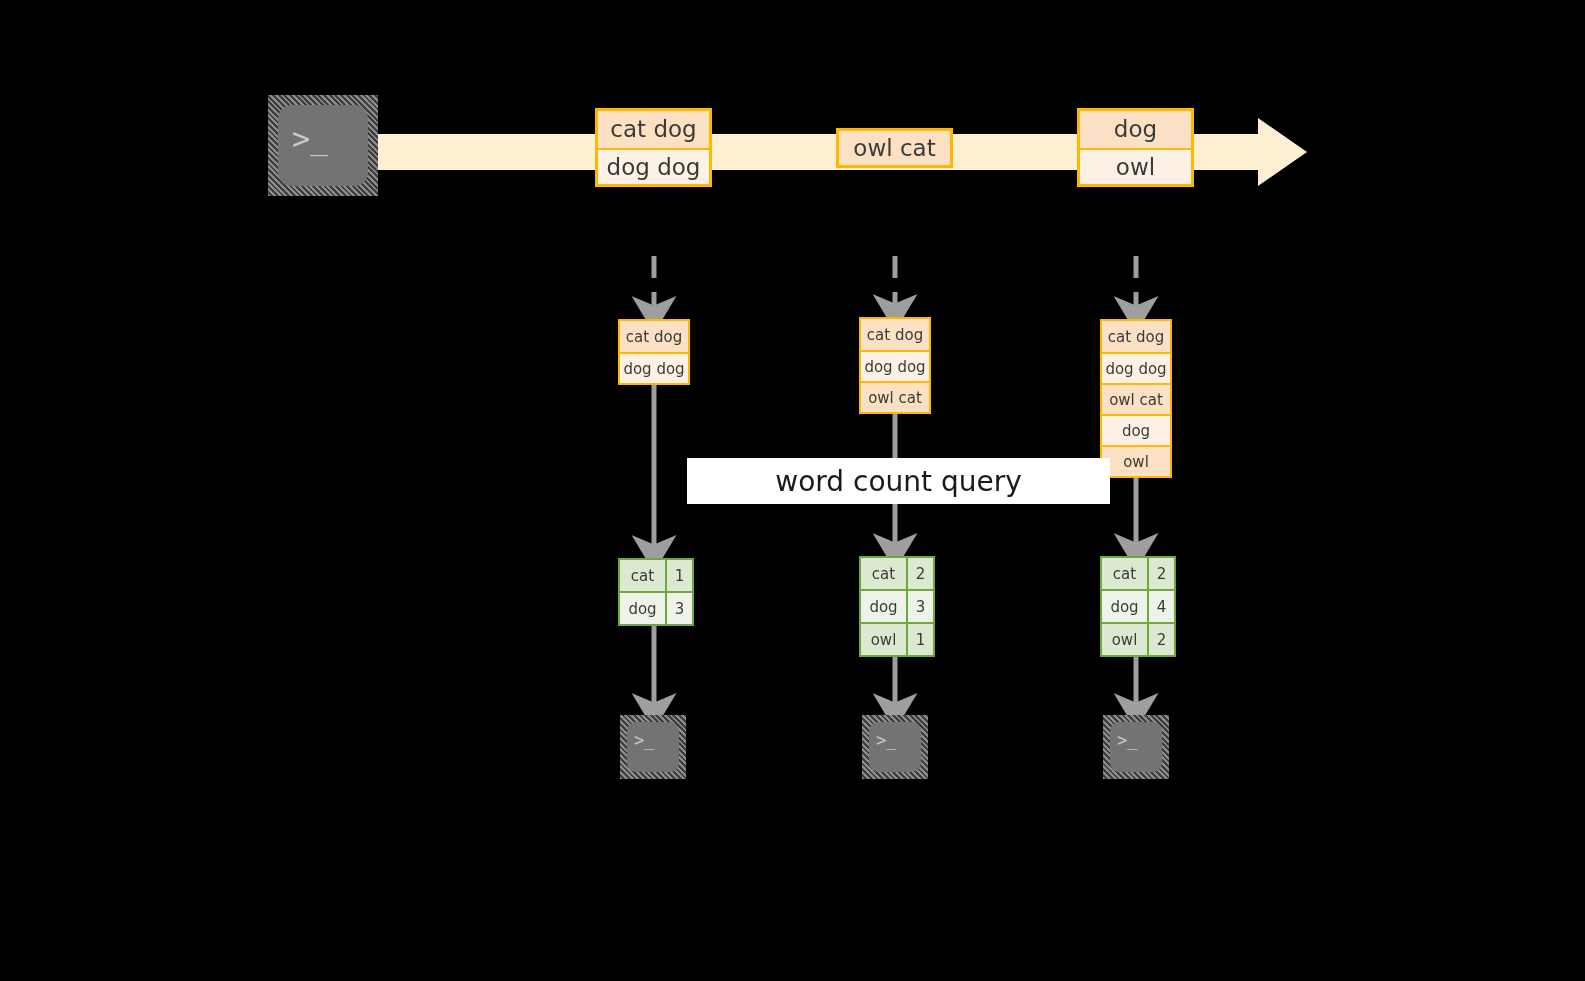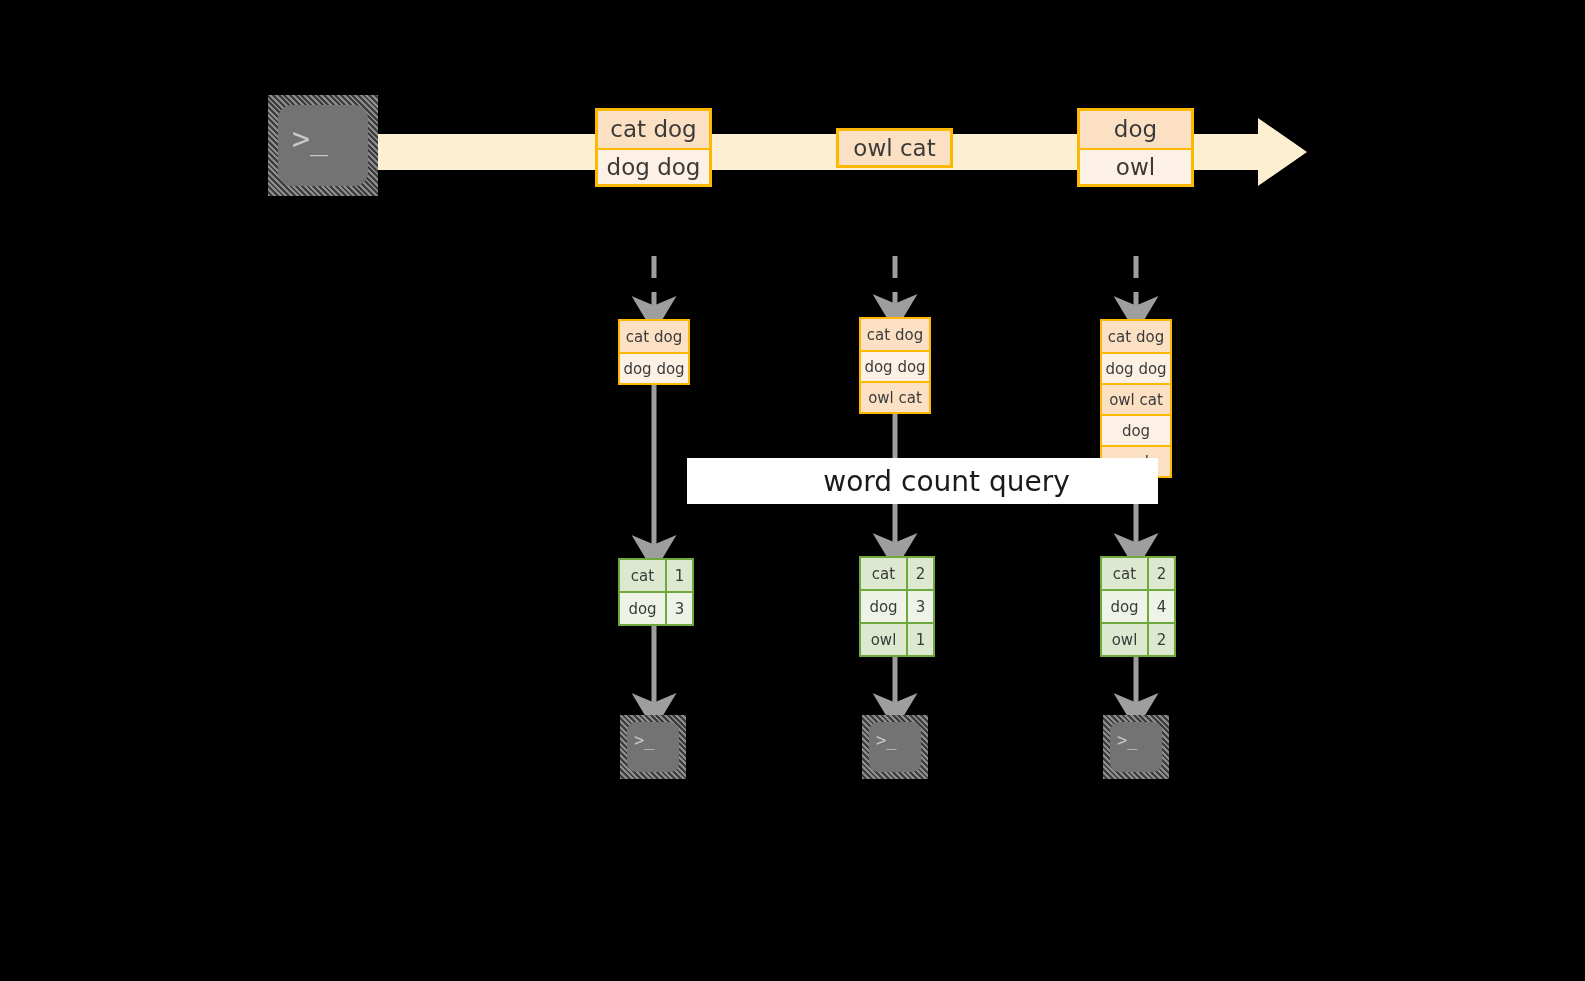--- a/index.html
+++ b/index.html
@@ -170,21 +170,20 @@
     top: 458px;
     width: 423px;
     height: 46px;
     background: #ffffff;
     display: flex;
     align-items: center;
     justify-content: center;
     font-size: 28px;
     color: #1a1a1a;
     white-space: nowrap;
-    padding-left: 48px;
   }
 </style>
 </head>
 <body>
 
 <div id="canvas">
 
   <svg id="svg-layer" viewBox="0 0 1585 981" xmlns="http://www.w3.org/2000/svg">
     <defs>
       <marker id="gray-head" markerWidth="9" markerHeight="9" refX="3.2" refY="4.5" orient="auto" markerUnits="strokeWidth">

